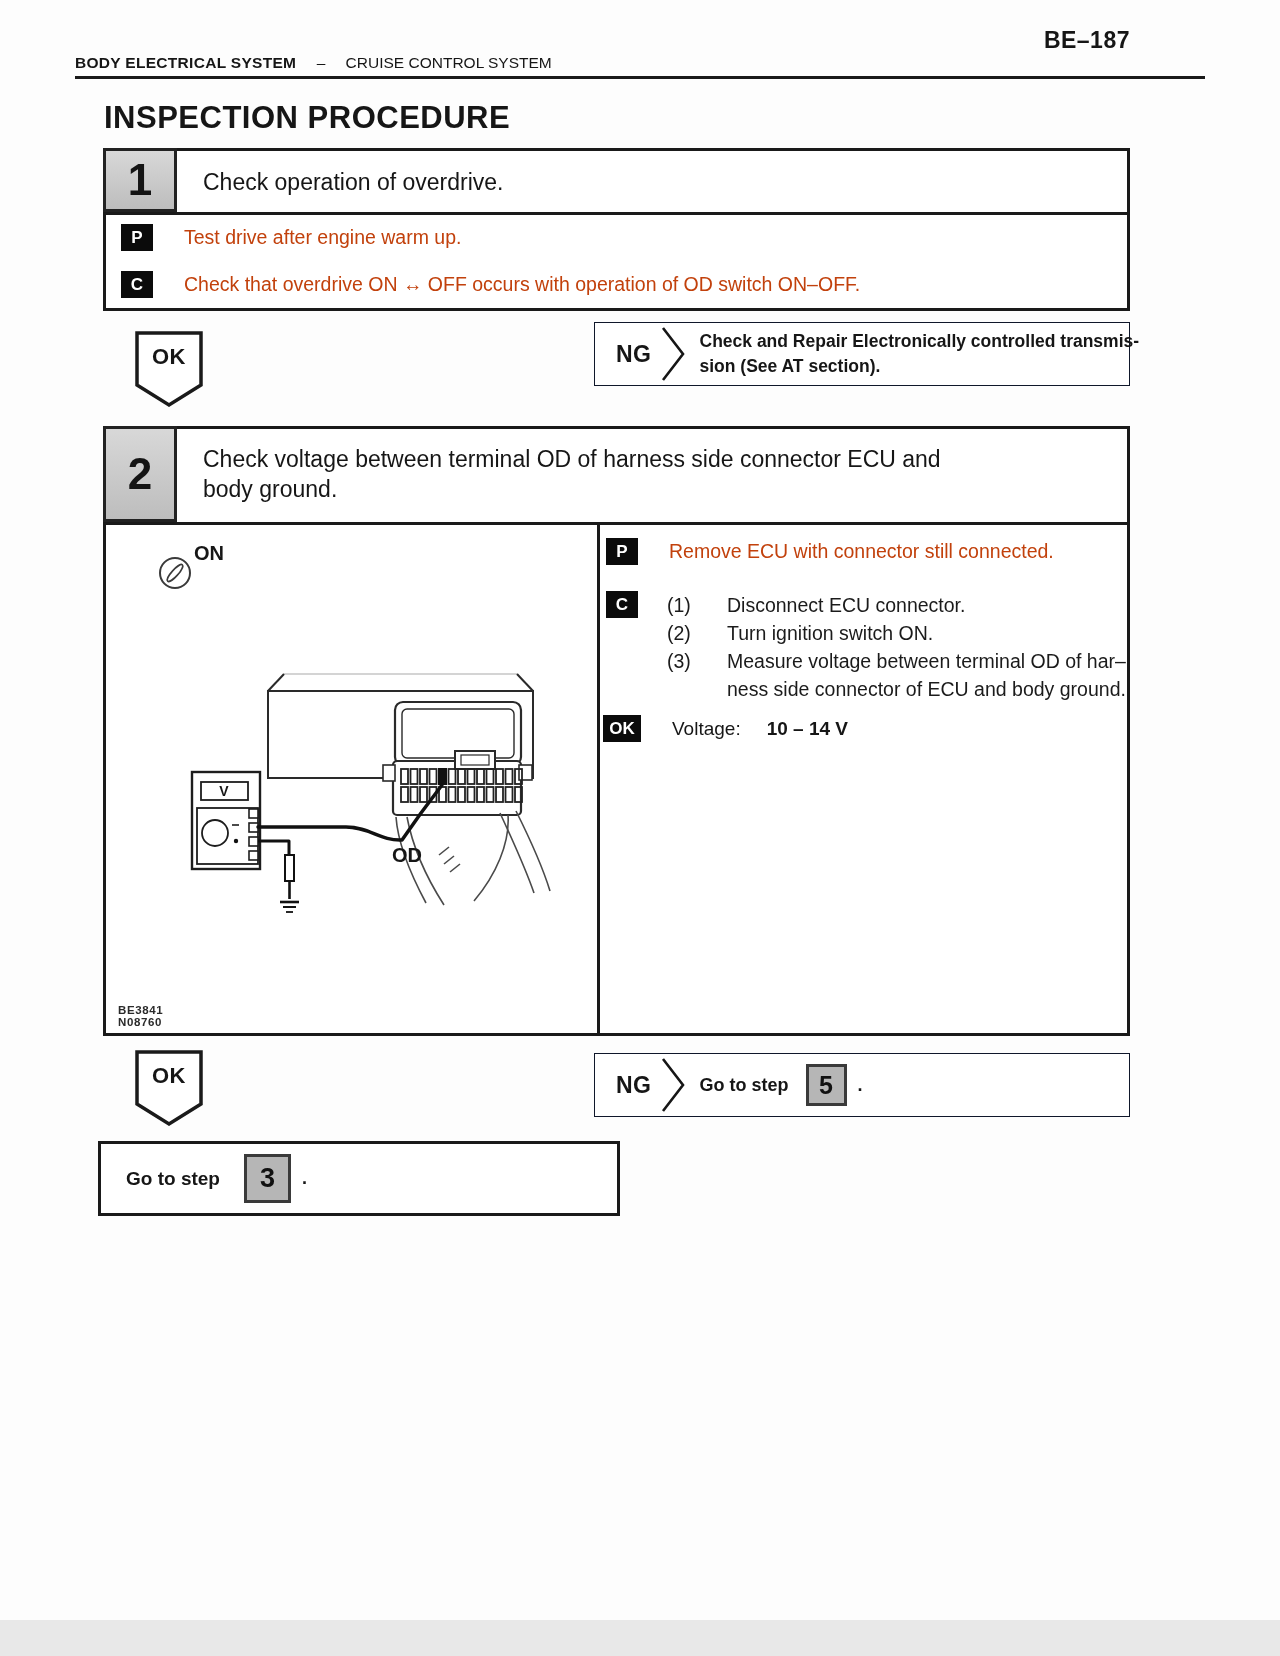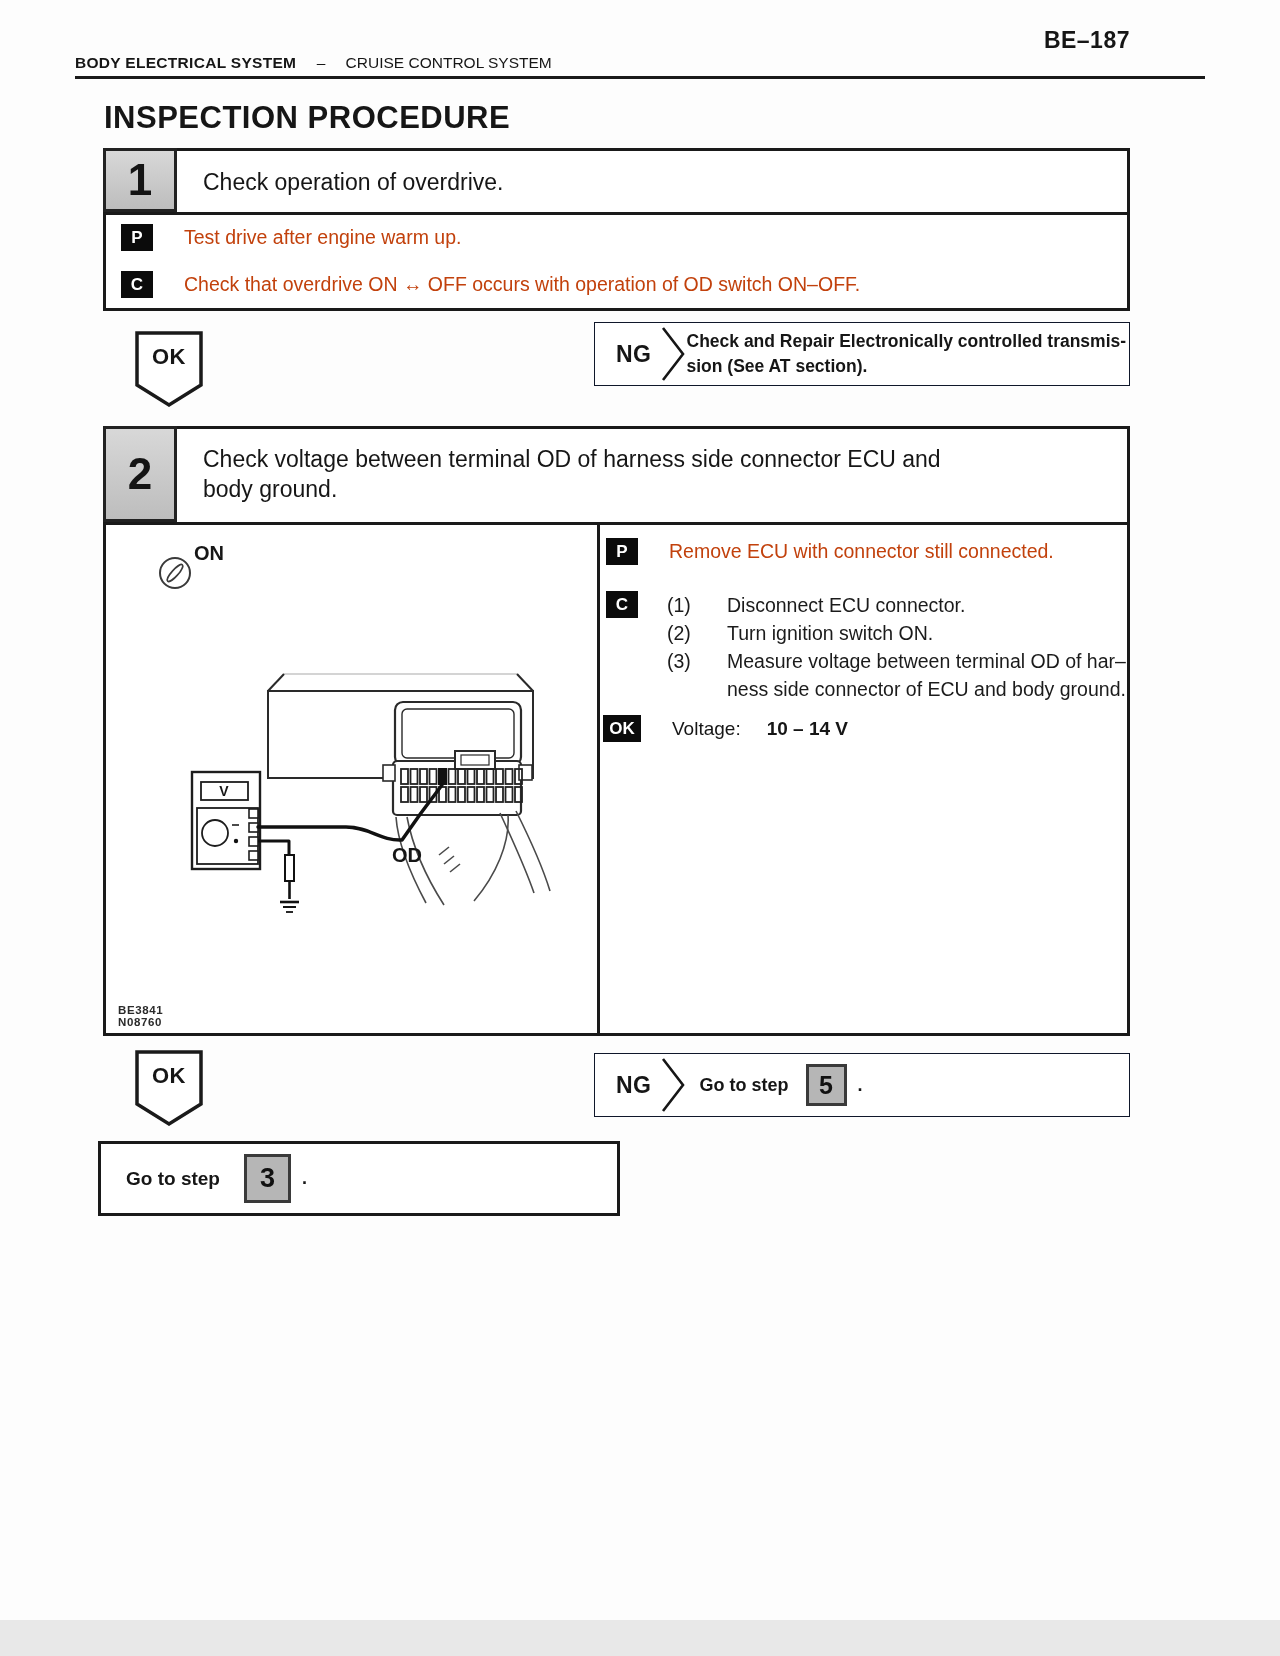--- a/index.html
+++ b/index.html
@@ -60,21 +60,21 @@
   
   .ng-box{
     position:absolute; left:594px; width:536px; height:64px;
     border:1px solid #0f172a; background:#fff; box-sizing:border-box;
     display:flex; align-items:center;
   }
   .ng1{top:322px;}
   .ng2{top:1053px;}
   .ng-label{margin-left:21px; font-size:23px; font-weight:bold; letter-spacing:.5px;}
   .chev{margin-left:9px; flex:0 0 auto;}
-  .ng-text{font-size:17.5px; font-weight:bold; line-height:25px; white-space:nowrap;}
+  .ng-text{margin-left:13px; font-size:17.5px; font-weight:bold; line-height:25px; white-space:nowrap;}
   .ng-text span{display:block;}
   .go-text{margin-left:13px; font-size:18px; font-weight:bold; white-space:nowrap;}
   .step-chip{
     margin-left:17px; width:41px; height:42px; background:#b6b6b6;
     border:3px solid #3a3a3a; box-sizing:border-box;
     display:flex; align-items:center; justify-content:center;
     font-size:25px; font-weight:bold; color:#111;
   }
   .chip-period{margin-left:11px; font-size:18px; font-weight:bold;}
   

